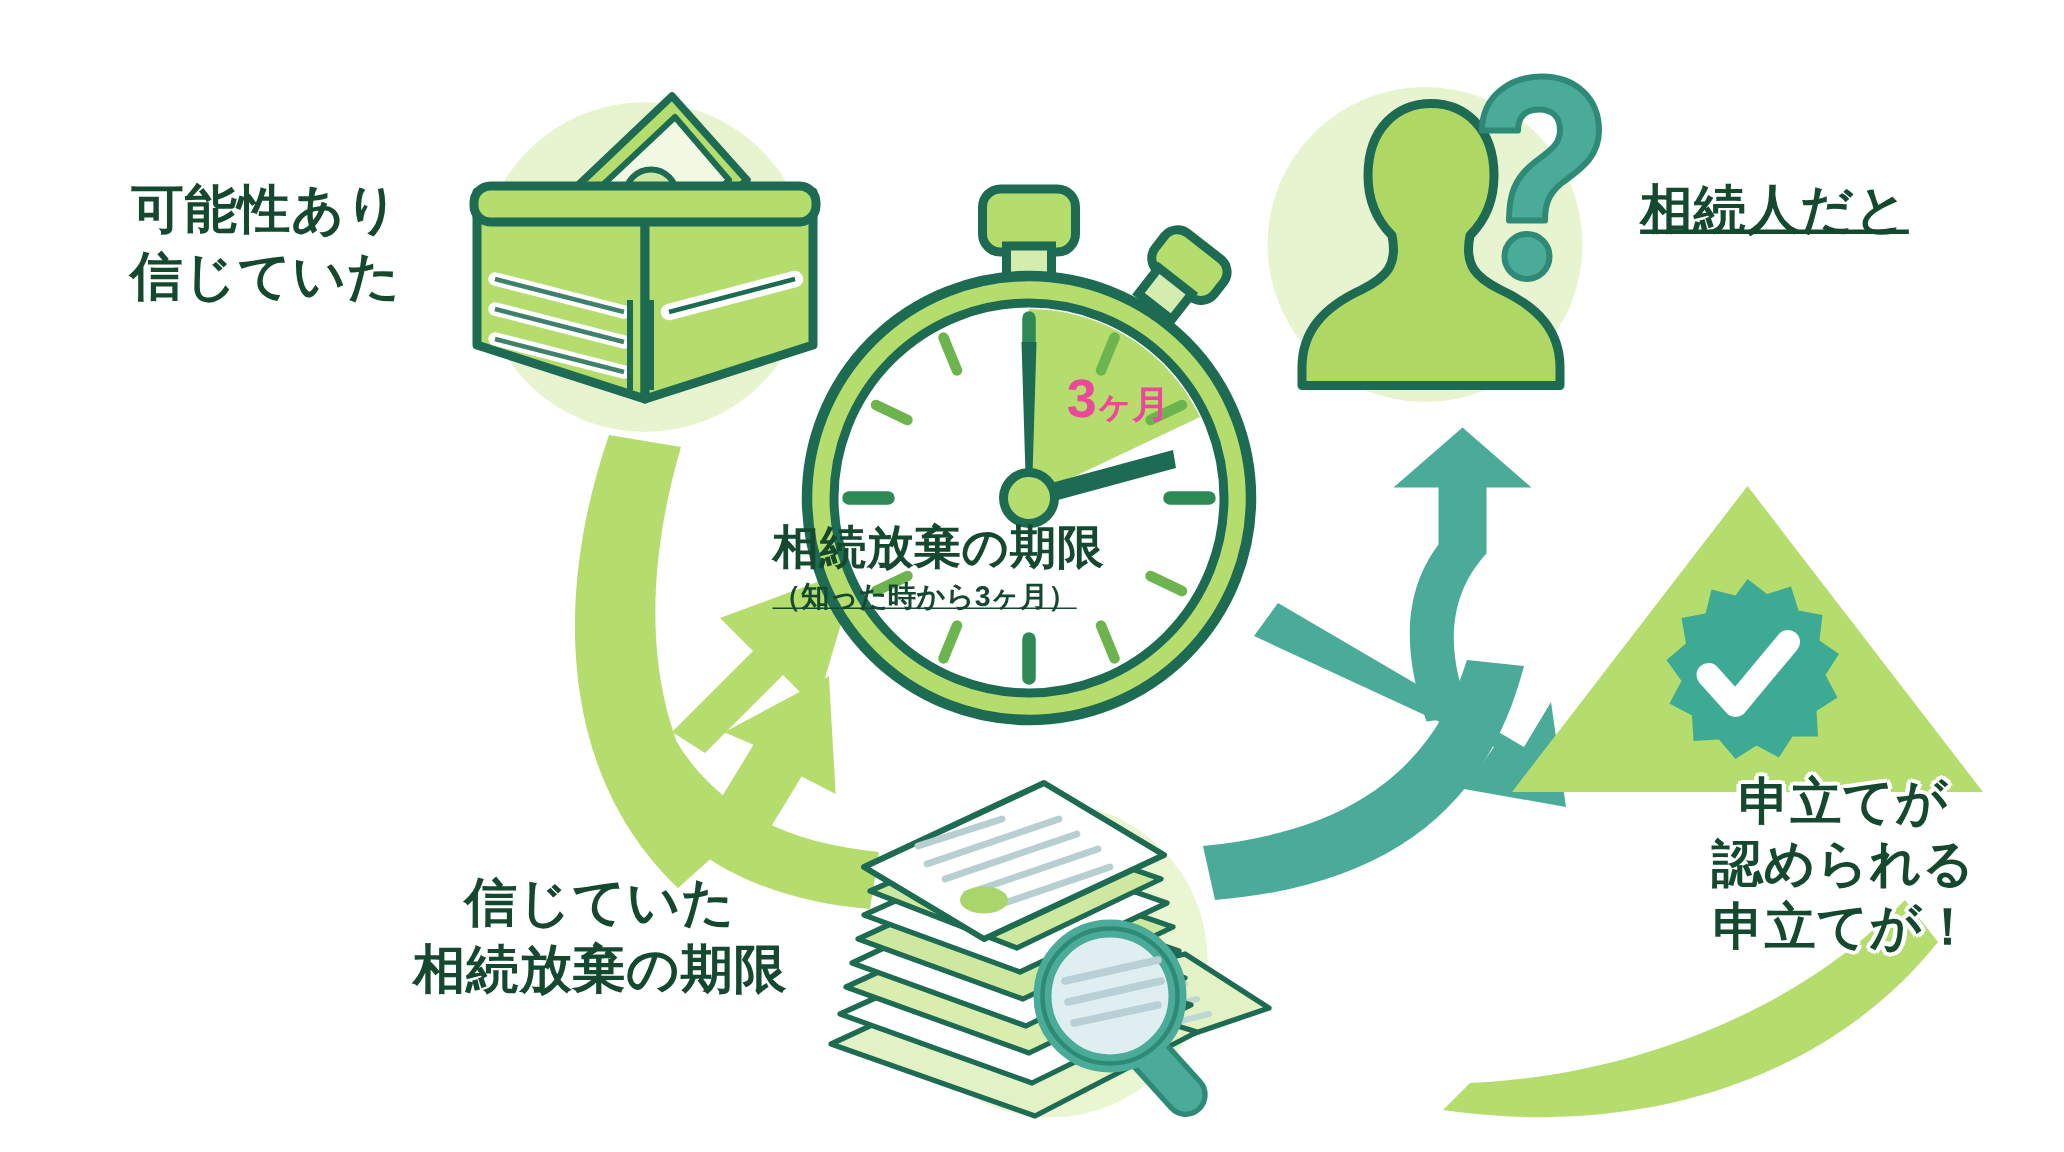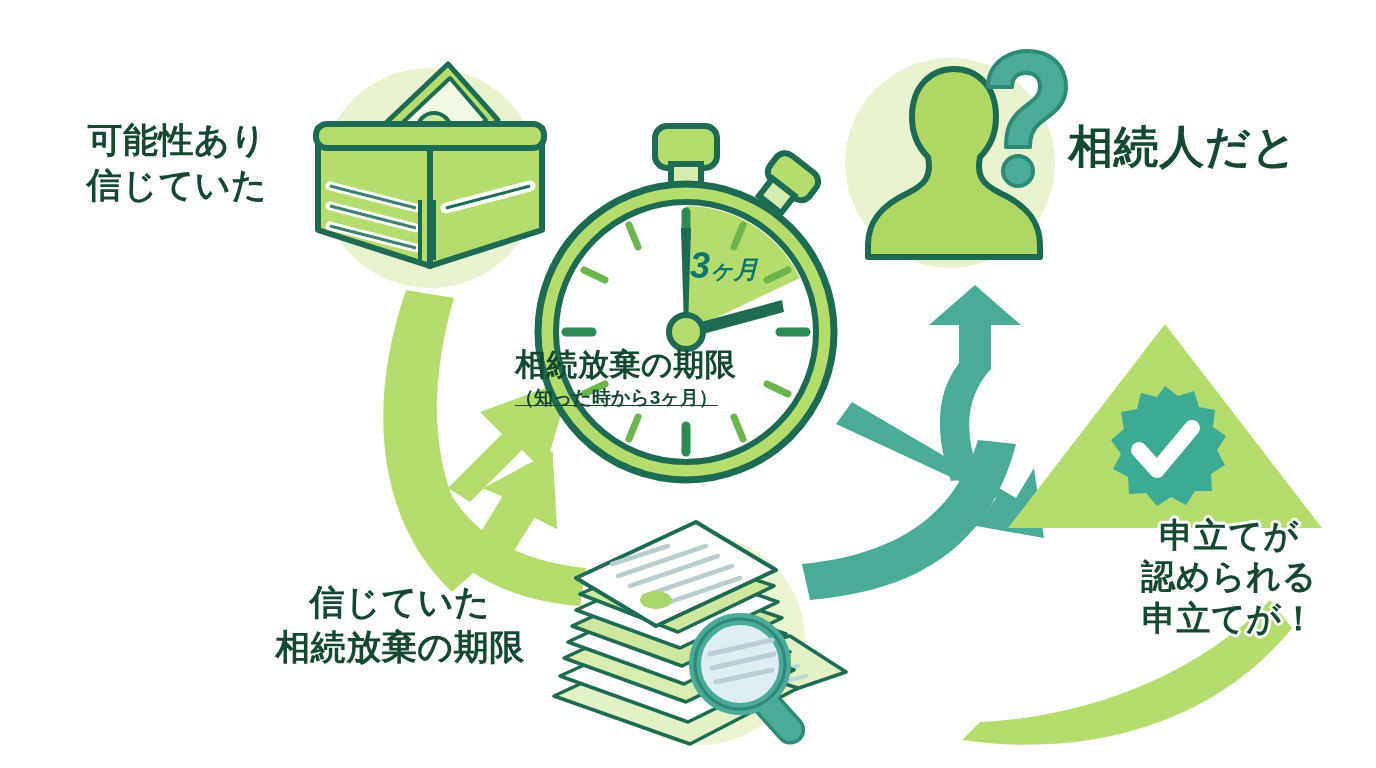--- a/index.html
+++ b/index.html
@@ -17,21 +17,21 @@
     position:absolute;
     color:#14482f;
     font-weight:bold;
     line-height:1.28;
     text-align:center;
     letter-spacing:0.5px;
     white-space:nowrap;
     font-family:"Liberation Sans","DejaVu Sans",sans-serif;
   }
   #label-money{left:52px;top:118px;width:250px;font-size:35px;}
-  #label-heir{left:1058px;top:118px;width:250px;font-size:45px;}
+  #label-heir{left:1058px;top:118px;width:250px;font-size:35px;text-decoration:underline;}
   #label-research{left:250px;top:580px;width:300px;font-size:35px;}
 
   .label .line{display:block;}
 
   
   #label-result{
     left:1069px;top:515px;width:320px;font-size:34px;line-height:1.22;
     color:#14482f;
     text-shadow:
       2px 0 0 #fff,-2px 0 0 #fff,0 2px 0 #fff,0 -2px 0 #fff,
@@ -41,24 +41,23 @@
 
   
   #clock-caption{
     position:absolute;left:515px;top:348px;width:330px;text-align:left;
     color:#14482f;font-weight:bold;pointer-events:none;
   }
   #clock-caption .main{display:block;font-size:31px;letter-spacing:0.5px;line-height:1.1;}
   #clock-caption .sub{display:block;font-size:19px;margin-top:3px;letter-spacing:0px;text-decoration:underline;}
 
   #wedge-label{
-    position:absolute;left:690px;top:245px;width:110px;text-align:left;
-    color:#0f766e;font-weight:bold;font-size:36px;letter-spacing:-1px;
+    position:absolute;left:690px;top:245px;width:110px;text-align:center;
+    color:#ec4899;font-weight:bold;font-size:36px;letter-spacing:-1px;
     pointer-events:none;
-    font-style:italic;
   }
   #wedge-label .unit{font-size:25px;}
 
   svg{display:block;overflow:visible;}
 </style>
 </head>
 <body>
 
 <div id="stage">
 

